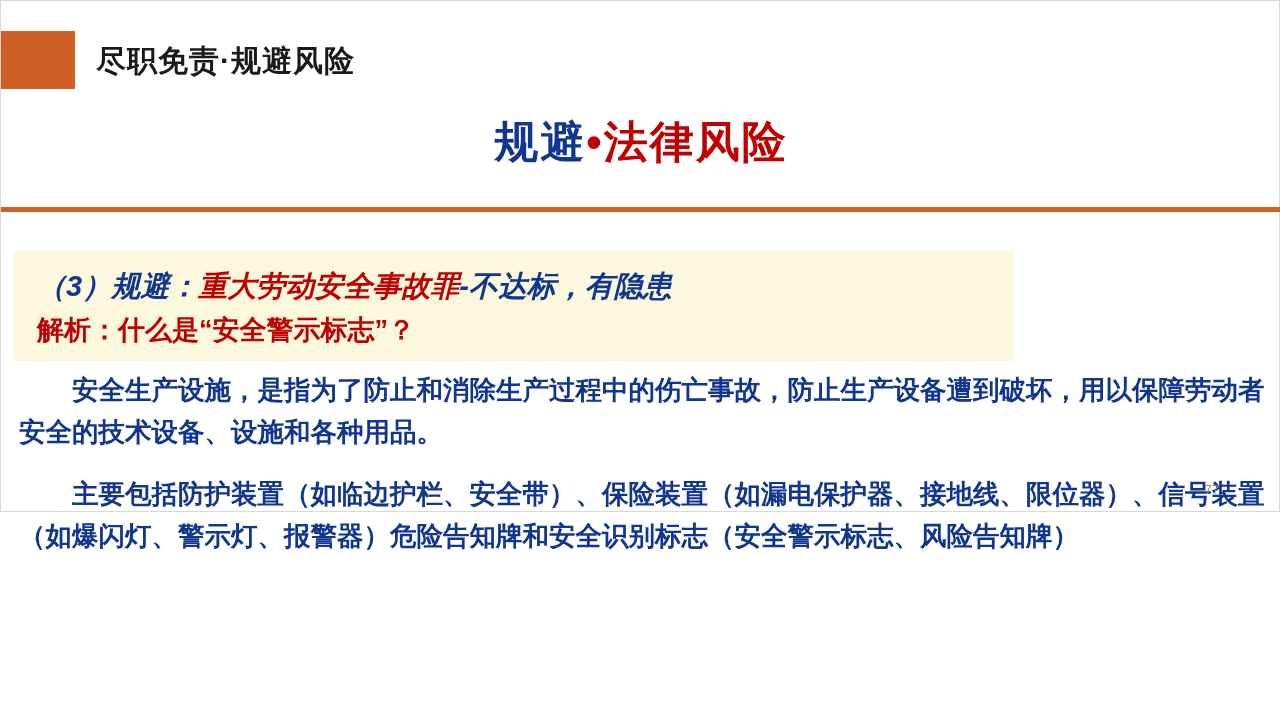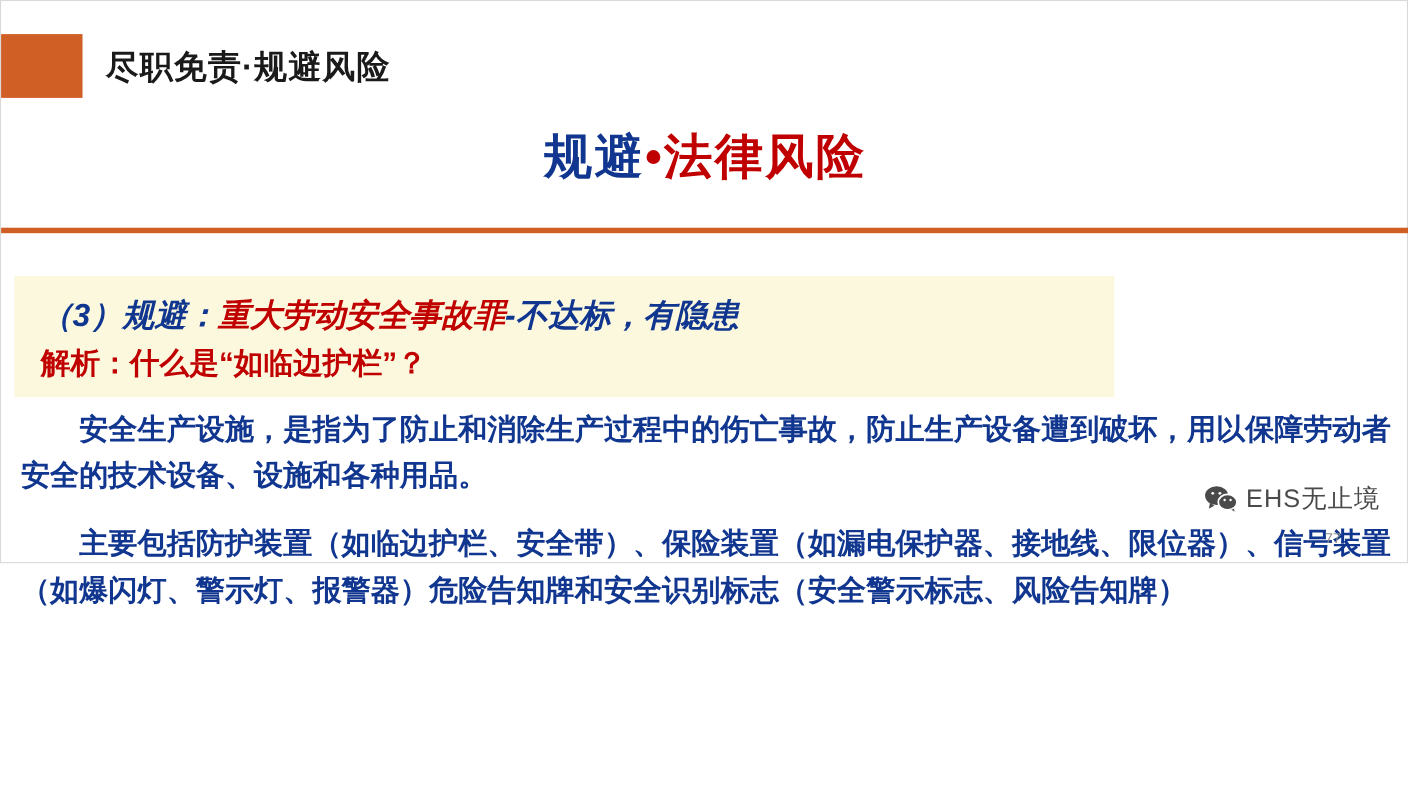--- a/index.html
+++ b/index.html
@@ -161,38 +161,23 @@
   </div>
 
   <div class="rule"></div>
 
   <div class="highlight"></div>
 
   <div class="hl-line1">
     <span class="blue">（3）规避：</span><span class="red">重大劳动安全事故罪</span><span class="blue">-不达标，有隐患</span>
   </div>
 
-  <div class="hl-line2">解析：什么是“如临边护栏”？</div>
+  <div class="hl-line2">解析：什么是“安全警示标志”？</div>
 
   <div class="body-text">
     <p class="p1">安全生产设施，是指为了防止和消除生产过程中的伤亡事故，防止生产设备遭到破坏，用以保障劳动者安全的技术设备、设施和各种用品。</p>
     <p class="p2">主要包括防护装置（如临边护栏、安全带）、保险装置（如漏电保护器、接地线、限位器）、信号装置（如爆闪灯、警示灯、报警器）危险告知牌和安全识别标志（安全警示标志、风险告知牌）</p>
   </div>
 
-  <div class="footer">
-    <span class="wechat-icon">
-      <svg width="30" height="25" viewBox="0 0 30 25" xmlns="http://www.w3.org/2000/svg">
-        <ellipse cx="11" cy="9.5" rx="10.5" ry="8.5" fill="#4a4a4a"></ellipse>
-        <polygon points="5,16 4,21.5 9,18.5" fill="#4a4a4a"></polygon>
-        <ellipse cx="21" cy="15.5" rx="8.5" ry="7" fill="#4a4a4a" stroke="#ffffff" stroke-width="1.6"></ellipse>
-        <polygon points="27,21 28,24.6 23.5,22.5" fill="#4a4a4a" stroke="#ffffff" stroke-width="0.8"></polygon>
-        <circle cx="7.5" cy="7.5" r="1.3" fill="#ffffff"></circle>
-        <circle cx="14" cy="7.5" r="1.3" fill="#ffffff"></circle>
-        <circle cx="18.3" cy="13.5" r="1.1" fill="#ffffff"></circle>
-        <circle cx="23.7" cy="13.5" r="1.1" fill="#ffffff"></circle>
-      </svg>
-    </span>
-    <span class="footer-text">EHS无止境</span>
-  </div>
 
   <div class="page-num">77</div>
 
 </div>
 
 </body></html>

